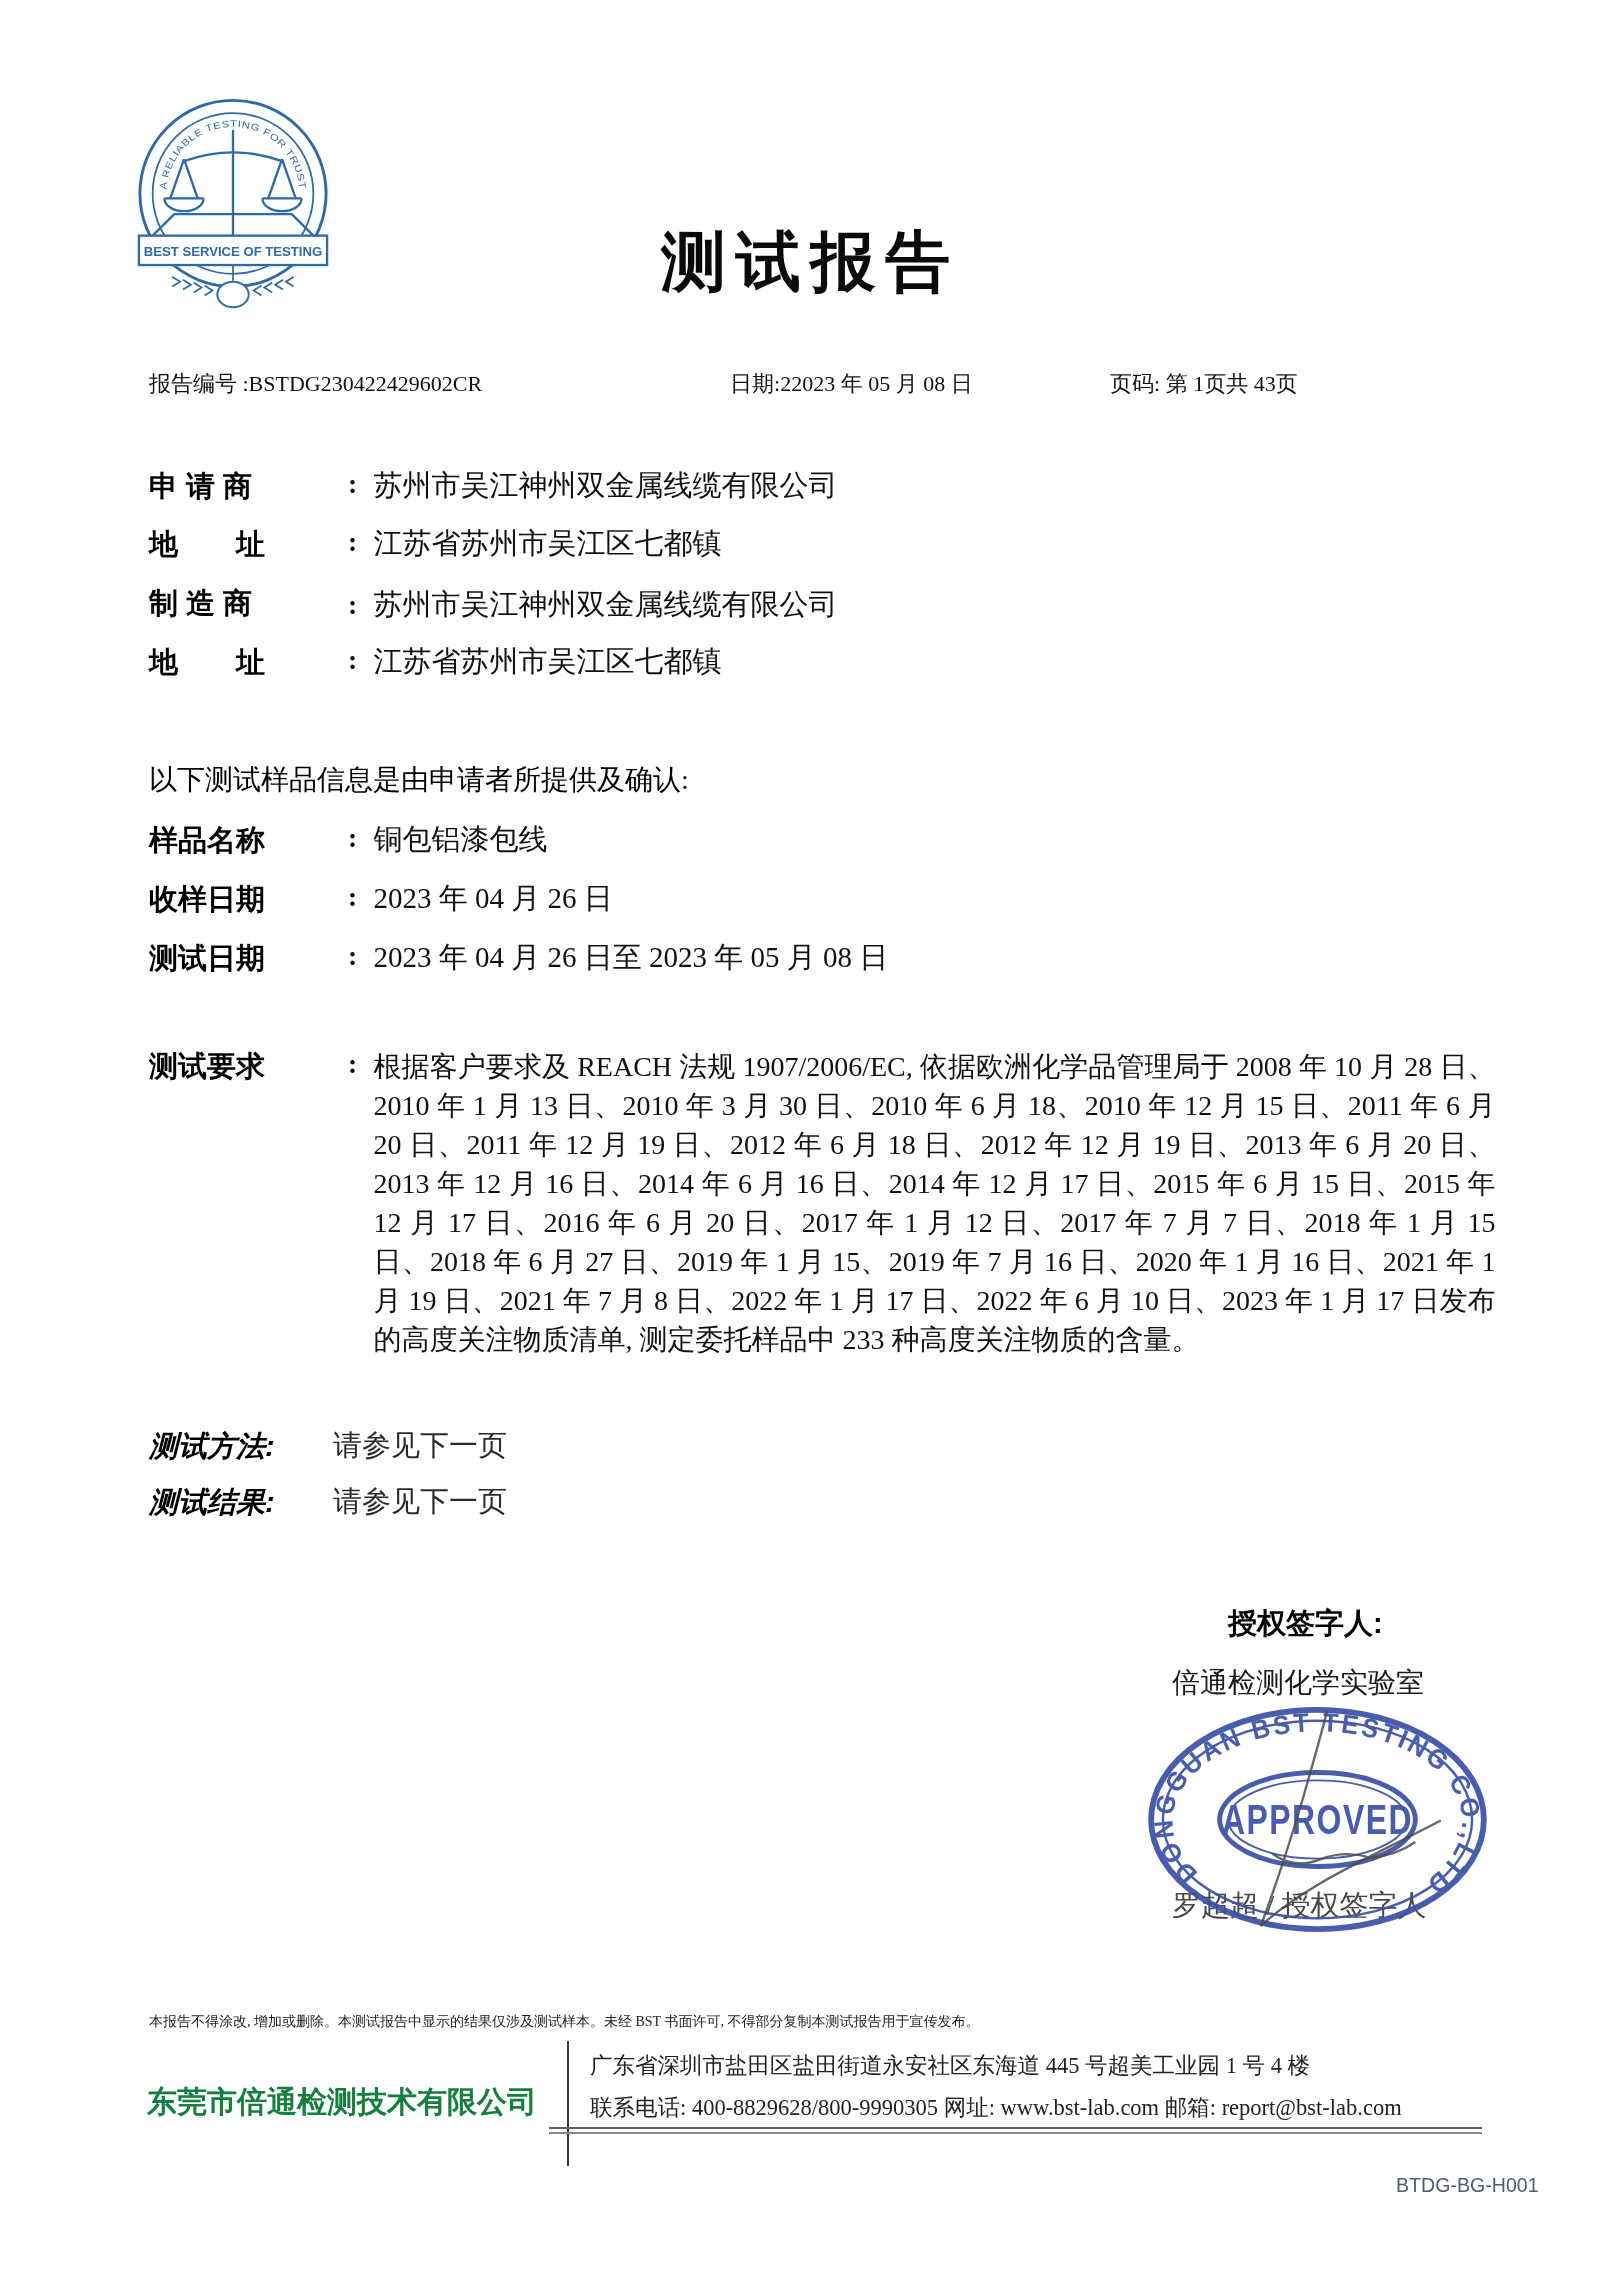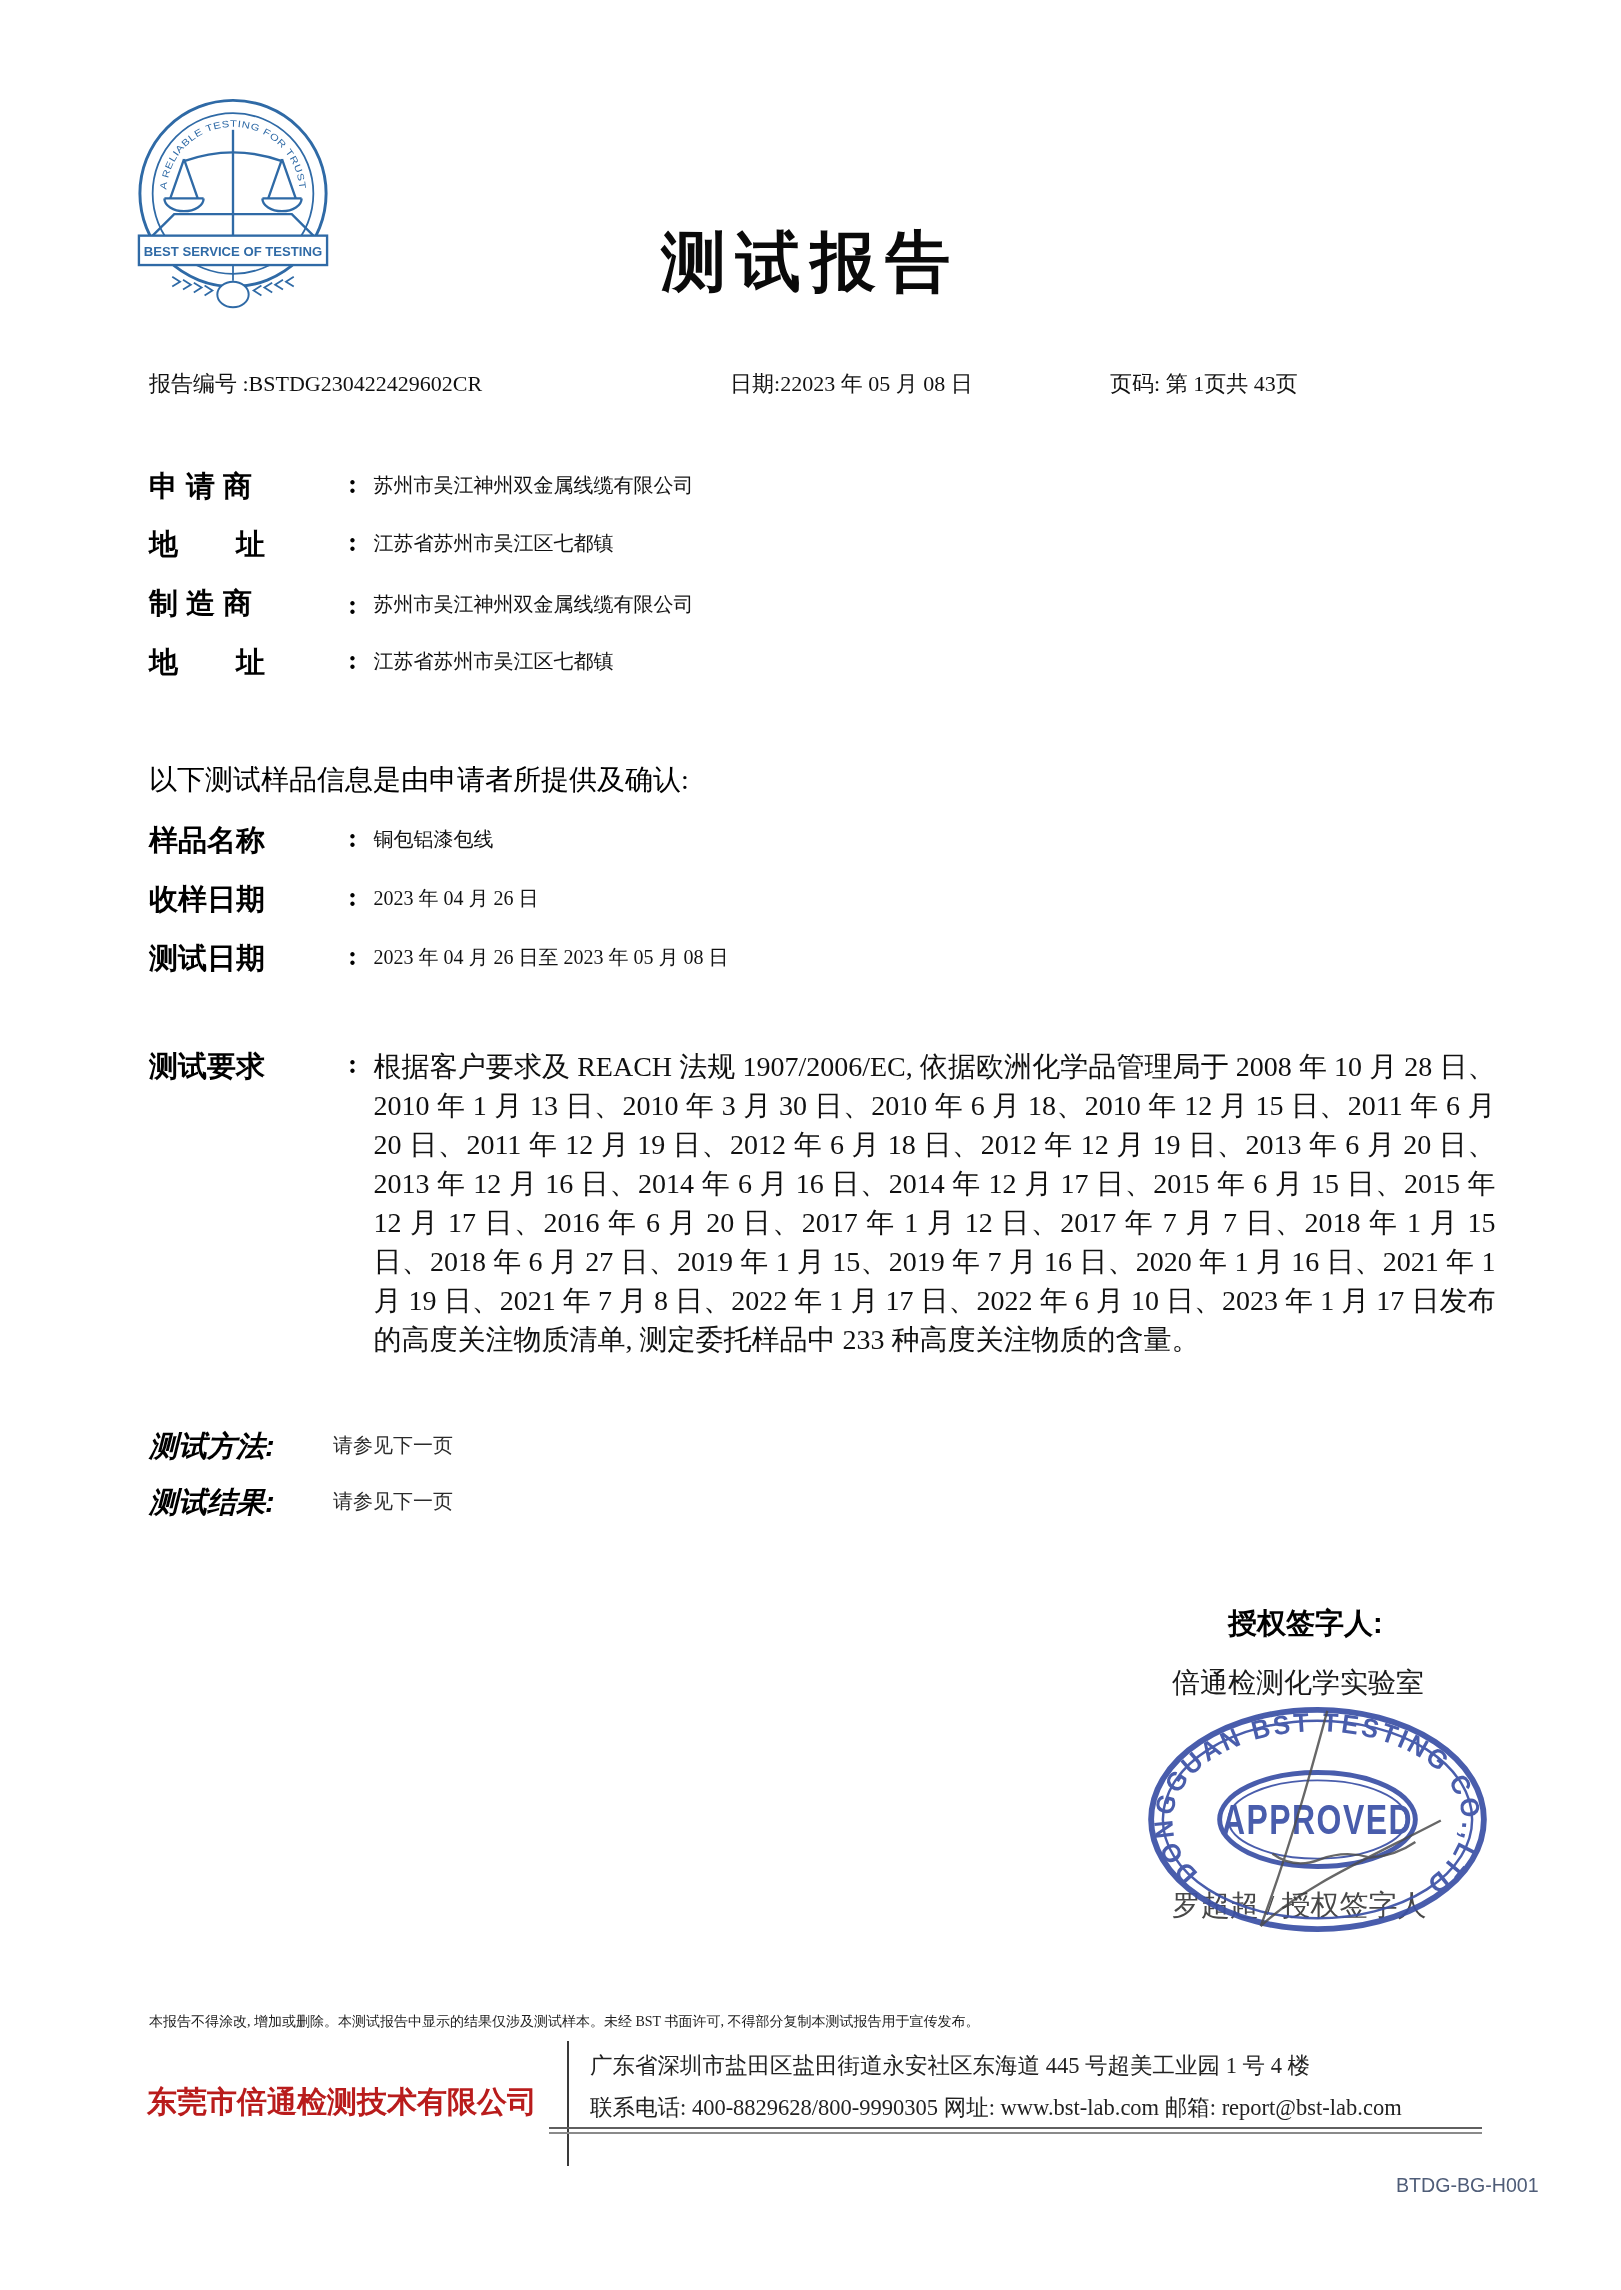--- a/index.html
+++ b/index.html
@@ -17,33 +17,33 @@
   .header-item{position:absolute;top:0;white-space:pre;}
   .hdr-no{left:0;}
   .hdr-date{left:581px;}
   .hdr-page{left:961px;}
   .field-row{position:absolute;left:149px;display:flex;align-items:flex-start;}
   .flabel{
     font-family:"Liberation Sans","DejaVu Sans",sans-serif;
     font-weight:bold;font-size:29px;flex:0 0 199px;white-space:pre;color:#000;
   }
   .fcolon{font-weight:bold;font-size:27.4px;flex:0 0 25.5px;padding-top:2px;color:#000;}
-  .fvalue{font-size:20px;line-height:37px;}
+  .fvalue{font-size:29px;line-height:37px;}
   .intro{left:149px;top:761px;font-size:28px;color:#000;}
   .req-para{width:1122px;text-align:justify;font-size:28px;line-height:39px;}
   .mlabel{
     font-family:"Liberation Sans","DejaVu Sans",sans-serif;
     font-weight:bold;font-size:29px;flex:0 0 184px;white-space:pre;color:#000;font-style:italic;
   }
   .sig-heading{left:1228px;top:1604px;font-family:"Liberation Sans","DejaVu Sans",sans-serif;font-weight:bold;font-size:29px;color:#000;}
   .sig-lab{left:1172px;top:1664px;font-size:28px;color:#1a1a1a;}
   .sig-name{left:1172px;top:1886px;font-size:29px;color:#474747;z-index:1;}
   .stamp{left:1145px;top:1705px;z-index:2;opacity:.93;}
   .disclaimer{left:149px;top:2013px;width:1343px;font-size:14px;color:#1c1c1c;}
-  .f-company{left:147px;top:2082px;font-family:"Liberation Sans","DejaVu Sans",sans-serif;font-weight:bold;font-size:30px;color:#b91c1c;}
+  .f-company{left:147px;top:2082px;font-family:"Liberation Sans","DejaVu Sans",sans-serif;font-weight:bold;font-size:30px;color:#15803d;}
   .f-divider{left:567px;top:2041px;width:2px;height:125px;background:#3a3a3a;}
   .f-address{left:590px;top:2050px;font-size:22.5px;color:#222;}
   .f-contacts{left:590px;top:2092px;font-size:22.5px;color:#222;}
   .f-rule{left:549px;top:2127px;width:933px;height:2.9px;border-top:2px solid #5f5f5f;border-bottom:2px solid #8a8a8a;}
   .f-code{left:1396px;top:2174px;font-size:19.6px;color:#4f5d78;font-family:"Liberation Sans","DejaVu Sans",sans-serif;}
 </style>
 </head>
 <body>
 
 <div class="page">

